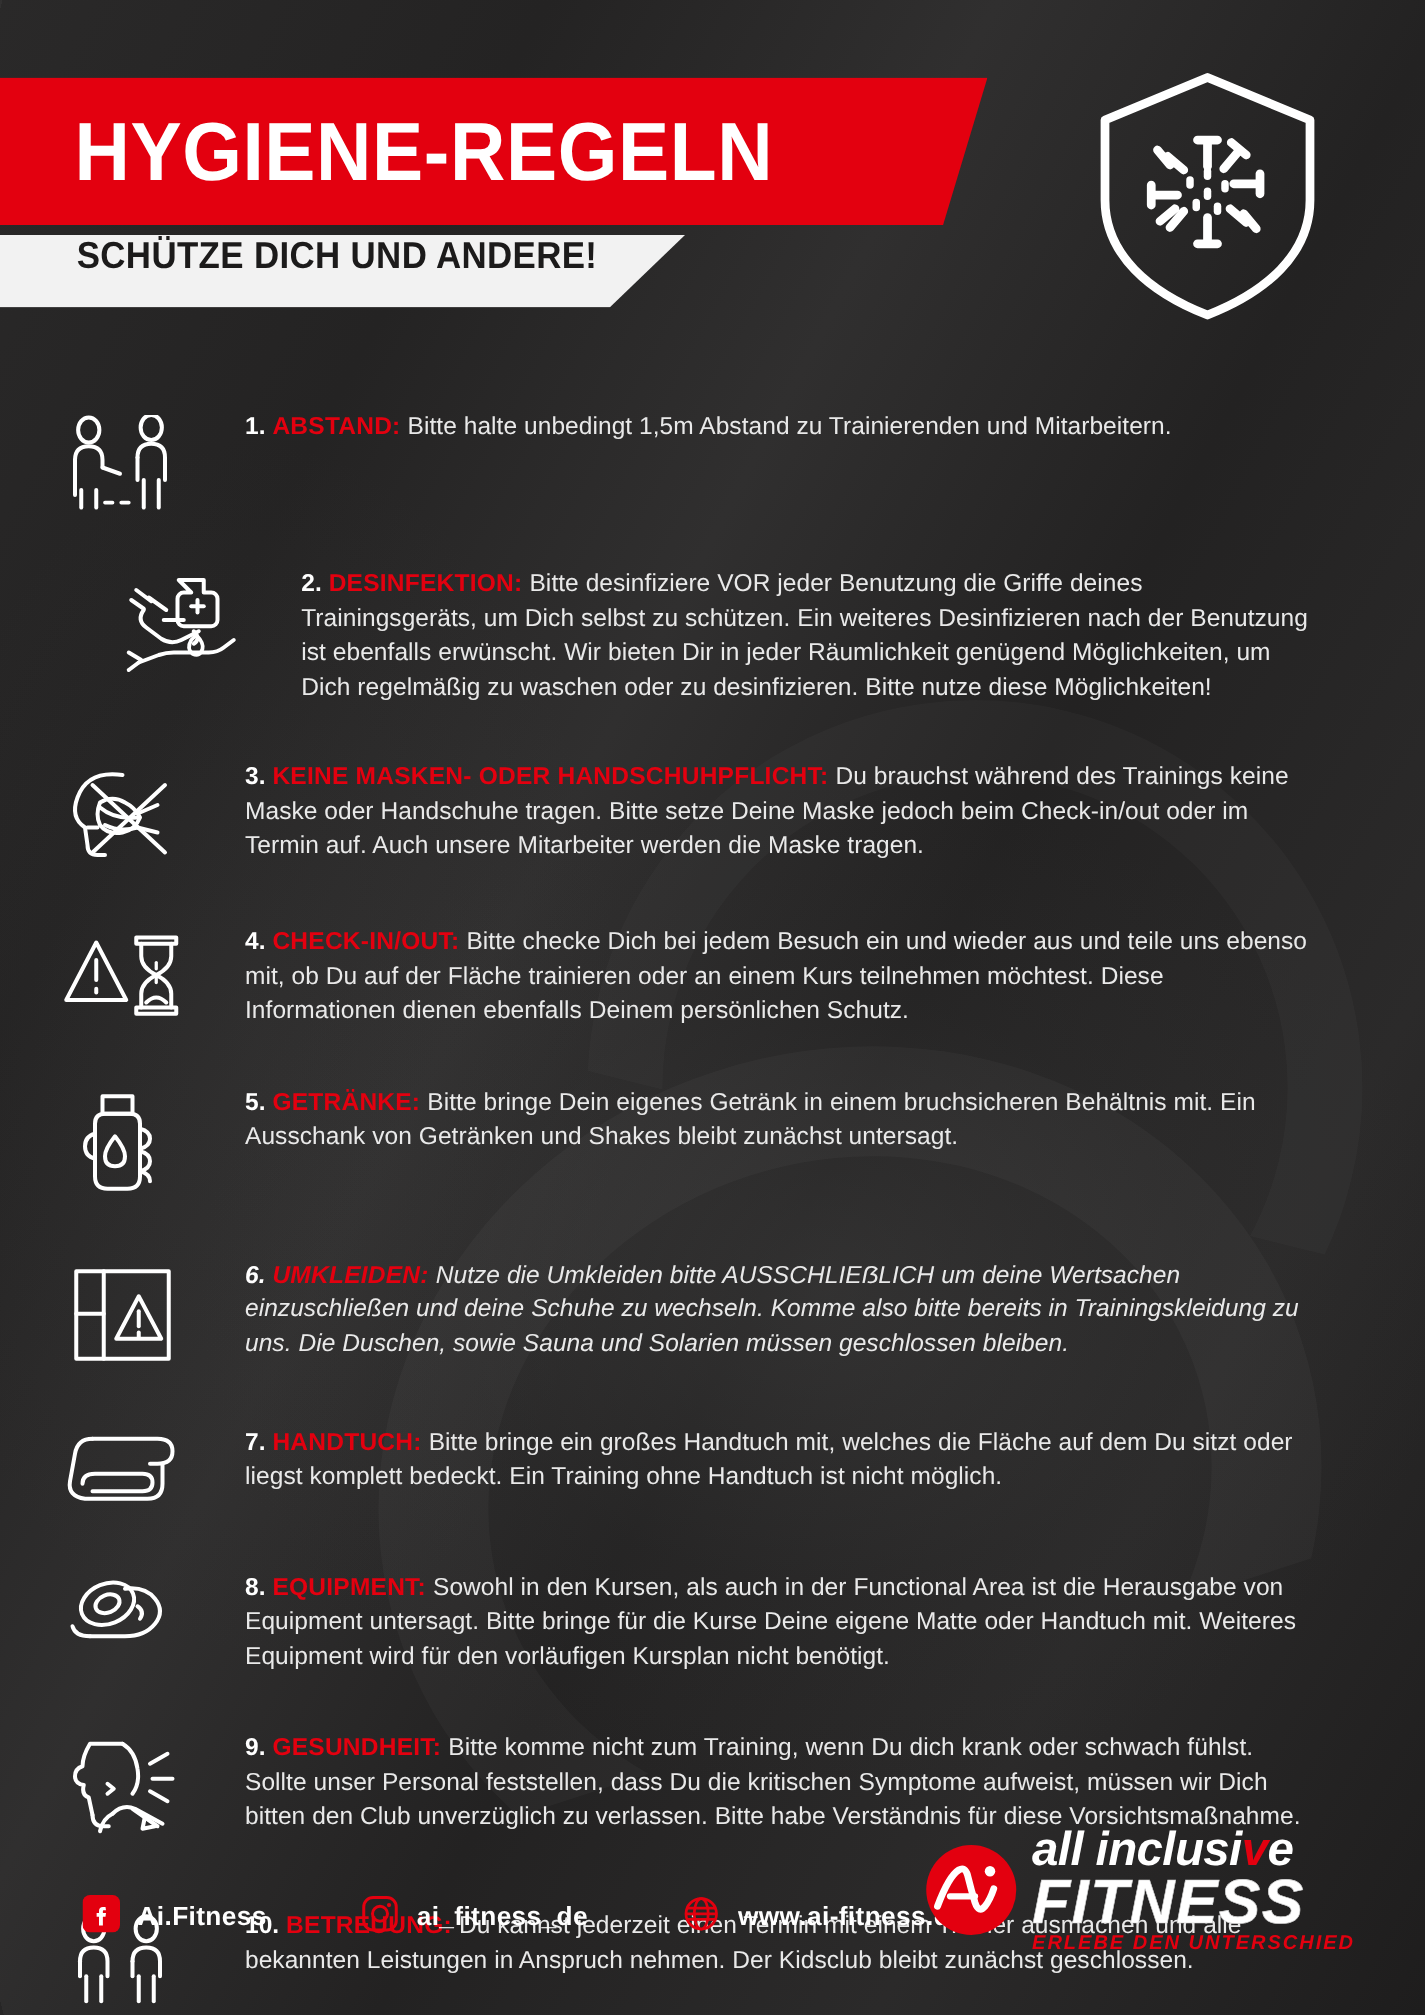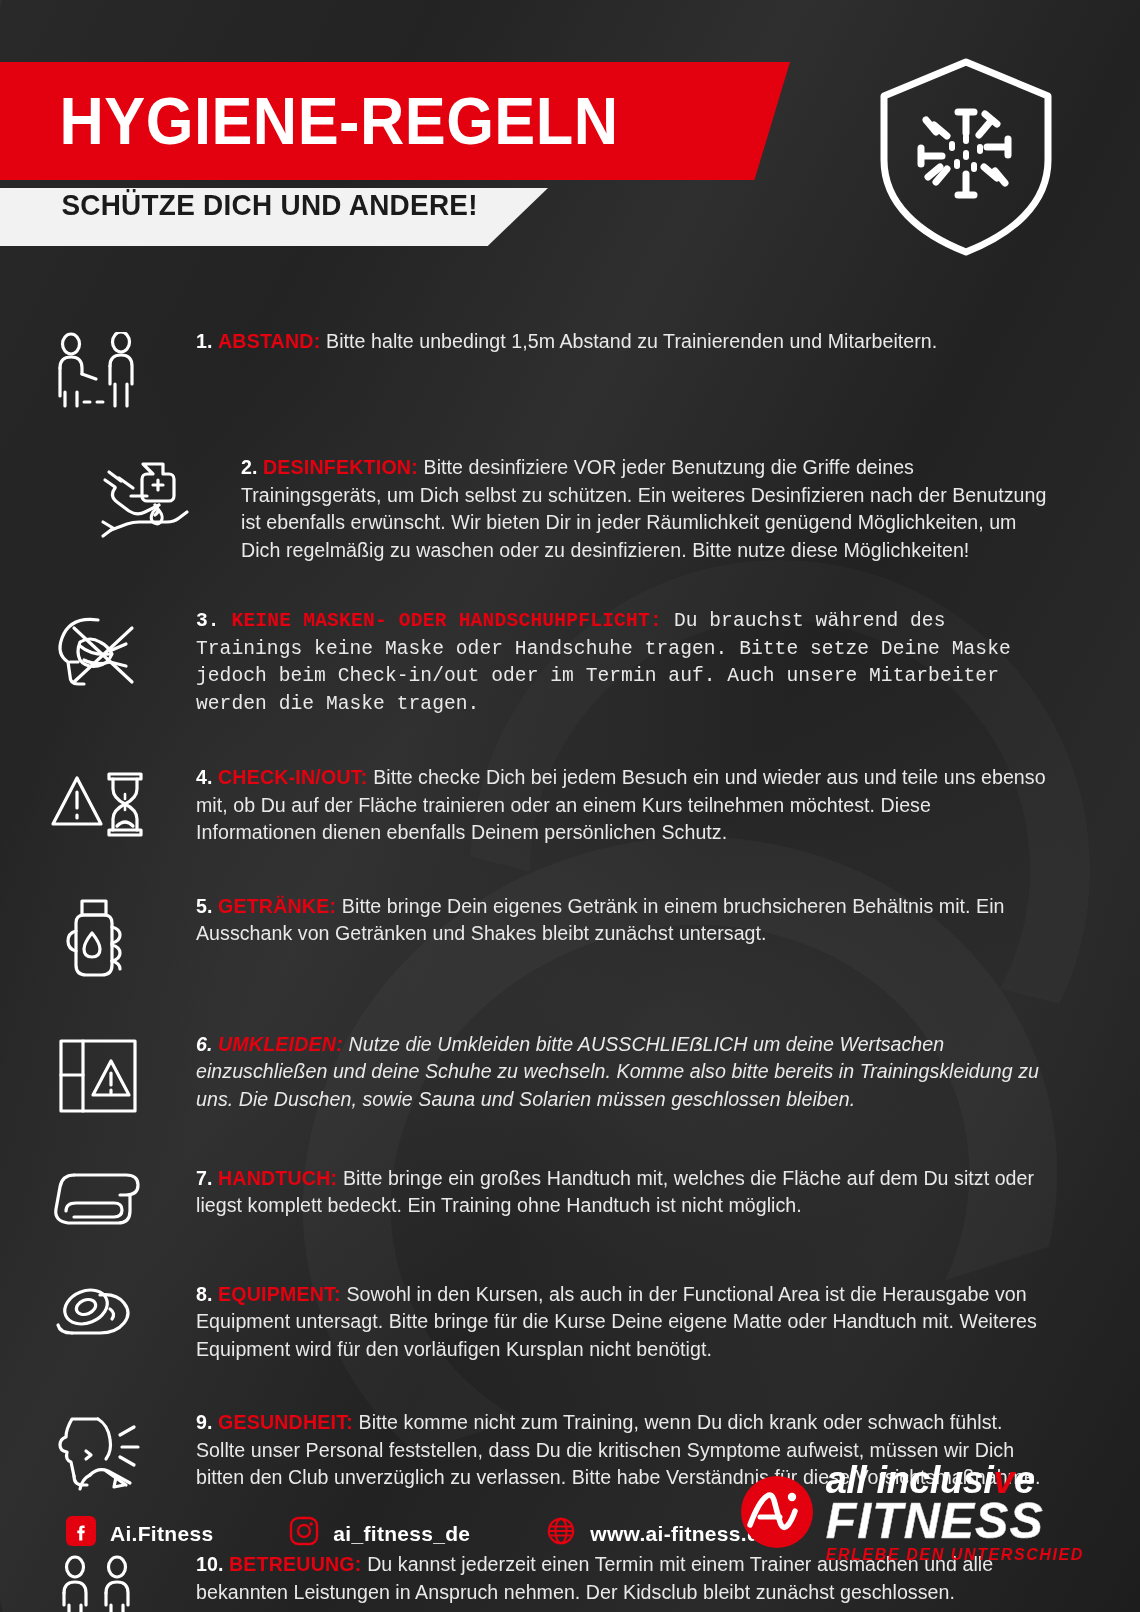--- a/index.html
+++ b/index.html
@@ -260,21 +260,21 @@
           <path d="M12 64 l10 6"></path>
         </svg>
       </div>
       <div class="rule-body">
         <span class="rule-num">2. </span>
         <span class="rule-head">DESINFEKTION: </span>
         <span class="rule-text">Bitte desinfiziere VOR jeder Benutzung die Griffe deines Trainingsgeräts, um Dich selbst zu schützen. Ein weiteres Desinfizieren nach der Benutzung ist ebenfalls erwünscht. Wir bieten Dir in jeder Räumlichkeit genügend Möglichkeiten, um Dich regelmäßig zu waschen oder zu desinfizieren. Bitte nutze diese Möglichkeiten!</span>
       </div>
     </div>
 
-    <div class="rule" style="margin-top:44px;font-family:Liberation Mono, monospace;">
+    <div class="rule" style="margin-top:44px;">
       <div class="rule-icon">
         <svg width="100" height="82" viewBox="0 0 100 82" fill="none" stroke="#ffffff" stroke-width="3.2" stroke-linecap="round" stroke-linejoin="round">
           <path d="M50 8 q-28 -4 -36 18 q-6 16 6 24 l2 14 q0 8 8 8 h6"></path>
           <path d="M22 50 h8"></path>
           <path d="M32 30 q10 -6 20 0 q8 4 12 12 q-4 10 -14 12 q-12 2 -18 -6 q-4 -8 0 -18 z"></path>
           <path d="M32 34 q12 10 30 8"></path>
           <path d="M36 48 q12 6 26 2"></path>
           <path d="M64 38 l14 -6"></path>
           <path d="M62 50 l16 4"></path>
           <path d="M26 70 L84 16" stroke-width="3.2"></path>

